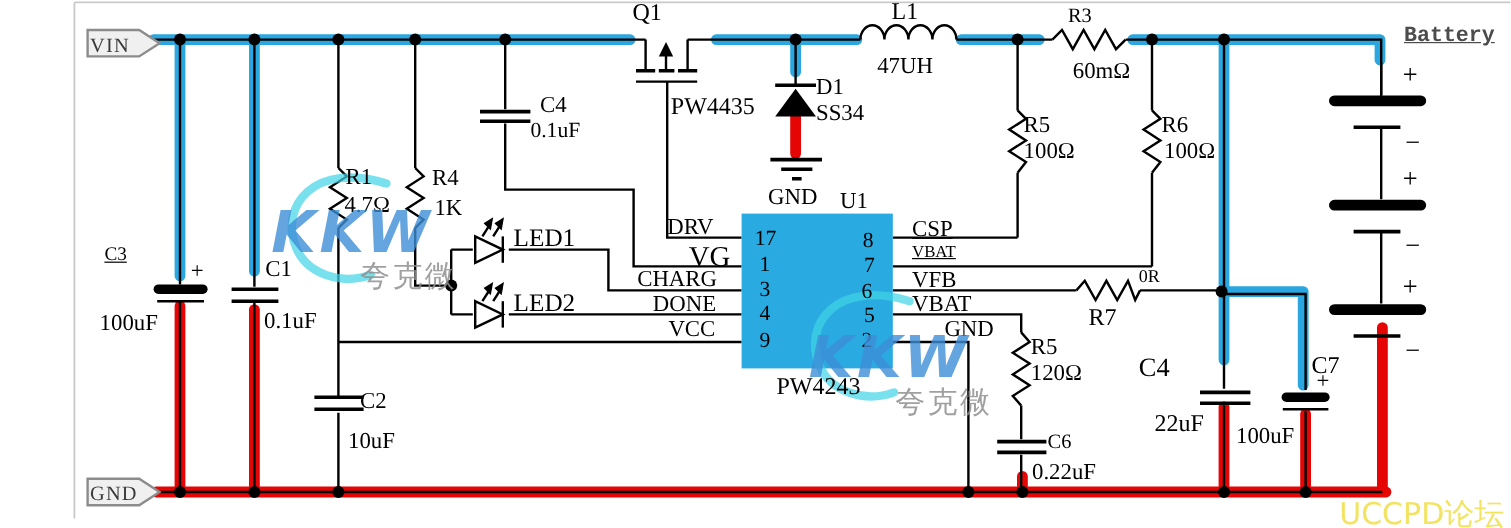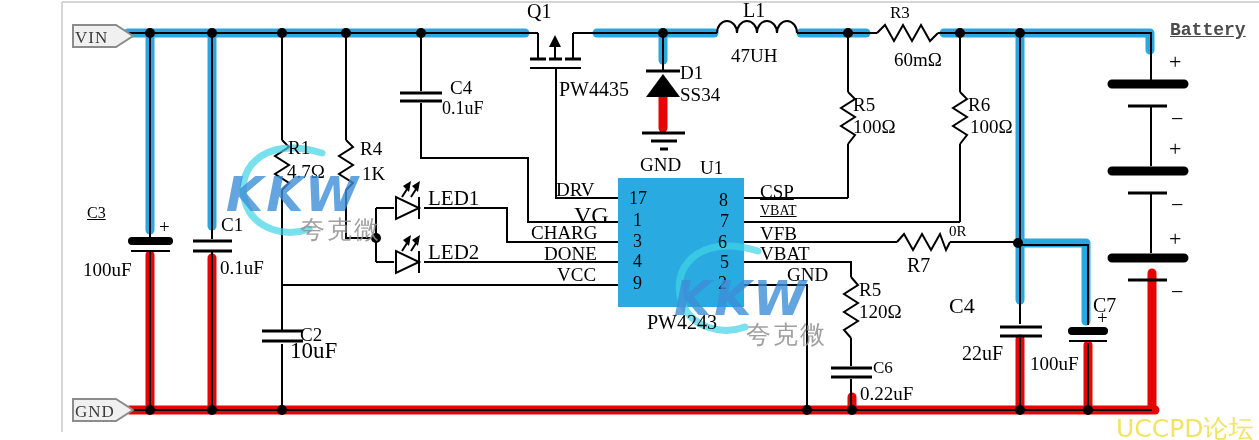--- a/index.html
+++ b/index.html
@@ -215,21 +215,21 @@
 <div class="lbl" style="left:450px;top:78px;font-size:19px;">C4</div>
 <div class="lbl" style="left:442px;top:99px;font-size:18px;">0.1uF</div>
 <div class="lbl" style="left:428px;top:188px;font-size:21px;">LED1</div>
 <div class="lbl" style="left:428px;top:242px;font-size:21px;">LED2</div>
 <div class="lbl" style="left:87px;top:205px;font-size:16px;text-decoration:underline;">C3</div>
 <div class="lbl" style="left:159px;top:217px;font-size:19px;">+</div>
 <div class="lbl" style="left:83px;top:260px;font-size:19px;">100uF</div>
 <div class="lbl" style="left:221px;top:215px;font-size:19px;">C1</div>
 <div class="lbl" style="left:220px;top:258px;font-size:19px;">0.1uF</div>
 <div class="lbl" style="left:300px;top:325px;font-size:19px;">C2</div>
-<div class="lbl" style="left:290px;top:339px;font-size:23px;">10uF</div>
+<div class="lbl" style="left:290px;top:358px;font-size:19px;">10uF</div>
 <div class="lbl" style="left:949px;top:224px;font-size:15px;">0R</div>
 <div class="lbl" style="left:907px;top:255px;font-size:20px;">R7</div>
 <div class="lbl" style="left:859px;top:280px;font-size:19px;">R5</div>
 <div class="lbl" style="left:859px;top:302px;font-size:19px;">120Ω</div>
 <div class="lbl" style="left:873px;top:359px;font-size:17px;">C6</div>
 <div class="lbl" style="left:860px;top:384px;font-size:19px;">0.22uF</div>
 <div class="lbl" style="left:949px;top:295px;font-size:22px;">C4</div>
 <div class="lbl" style="left:962px;top:343px;font-size:20px;">22uF</div>
 <div class="lbl" style="left:1093px;top:295px;font-size:20px;">C7</div>
 <div class="lbl" style="left:1097px;top:308px;font-size:19px;">+</div>

